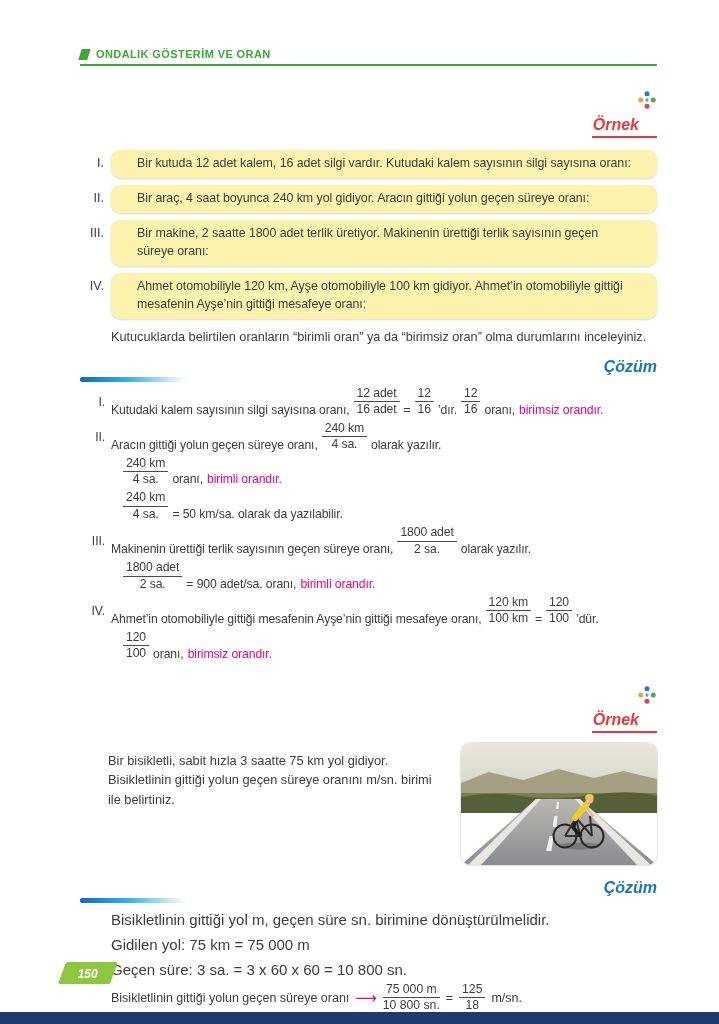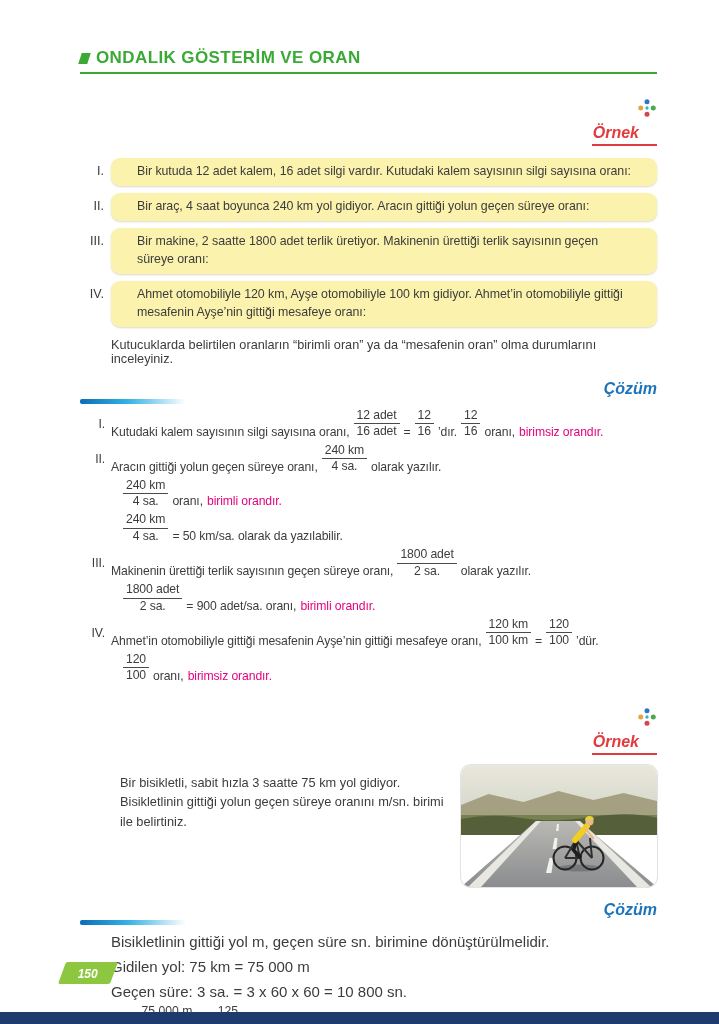--- a/index.html
+++ b/index.html
@@ -7,21 +7,21 @@
   .page {
     position:relative; width:719px; height:1024px; margin:0 auto;
     background:#ffffff; overflow:hidden;
     font-family:"Liberation Sans", sans-serif; color:#3c3c3c;
   }
   .content { position:absolute; left:80px; top:48px; width:577px; }
 
   
   .header { display:flex; align-items:center; gap:7px; padding-bottom:4px; border-bottom:2px solid #3aaa35; }
   .header-notch { width:9px; height:11px; background:#3aaa35; transform:skewX(-18deg); flex:none; }
-  .header-title { color:#3aaa35; font-weight:bold; font-size:17px; letter-spacing:.4px; }
+  .header-title { color:#3aaa35; font-weight:bold; font-size:11px; letter-spacing:.4px; }
 
   
   .ornek-row { margin-top:24px; display:flex; align-items:flex-end; gap:6px;flex-direction:column; }
   .ornek-icon { flex:none; width:20px; height:20px; }
   .ornek-label { color:#e23b3f; font-style:italic; font-weight:bold; font-size:16px;
                  border-bottom:2px solid #e23b3f; padding:0 18px 2px 1px; }
 
   
   .items { margin-top:12px; display:flex; flex-direction:column; gap:7px; }
   .item-row { display:flex; align-items:flex-start; gap:7px; }
@@ -44,21 +44,21 @@
   .sol-numeral { width:25px; text-align:right; flex:none; }
   .sol-body { flex:1; display:flex; align-items:flex-end; flex-wrap:wrap; column-gap:4px; row-gap:1px; }
   .sol.sub { margin-left:43px; }
   .frac { display:inline-block; text-align:center; line-height:1.1; font-size:12.2px; flex:none; }
   .frac .num { display:block; padding:0 3px 1px; border-bottom:1.2px solid #4a4a4a; }
   .frac .den { display:block; padding-top:1px; }
   .magenta { color:#e6007e; }
 
   
   .ex2-row { display:flex; align-items:flex-start; margin-top:10px; }
-  .ex2-text { width:330px; margin-left:40px; margin-top:8px; font-size:12.8px; line-height:1.55; }
+  .ex2-text { width:330px; margin-left:28px; margin-top:8px; font-size:12.8px; line-height:1.55; }
   .photo { width:196px; height:122px; margin-left:auto; border-radius:10px; overflow:hidden;
            box-shadow:0 0 0 1px #e3e3e3; flex:none; }
   .photo svg { display:block; }
 
   
   .s2line { margin:8px 0 0 31px; font-size:15px; }
   .s2final { display:flex; align-items:center; gap:6px; margin:5px 0 0 31px; font-size:12.5px; }
   .s2final .arrow { color:#e6007e; font-size:15px; line-height:1; }
 
   
@@ -104,21 +104,21 @@
       <div class="item-row">
         <span class="item-numeral">III.</span>
         <div class="item-box"><span>Bir makine, 2 saatte 1800 adet terlik üretiyor. Makinenin ürettiği terlik sayısının geçen süreye oranı:</span></div>
       </div>
       <div class="item-row">
         <span class="item-numeral">IV.</span>
         <div class="item-box"><span>Ahmet otomobiliyle 120 km, Ayşe otomobiliyle 100 km gidiyor. Ahmet’in otomobiliyle gittiği mesafenin Ayşe’nin gittiği mesafeye oranı:</span></div>
       </div>
     </div>
 
-    <div class="note">Kutucuklarda belirtilen oranların “birimli oran” ya da “mesafenin oran” olma durumlarını inceleyiniz.</div>
+    <div class="note">Kutucuklarda belirtilen oranların “birimli oran” ya da “birimsiz oran” olma durumlarını inceleyiniz.</div>
 
     <div class="cozum">
       <span class="cozum-label">Çözüm</span>
       <div class="cozum-bar"></div>
     </div>
 
     <div class="sol">
       <span class="sol-numeral">I.</span>
       <div class="sol-body">
         <span>Kutudaki kalem sayısının silgi sayısına oranı,</span>
@@ -282,20 +282,21 @@
     <div class="cozum">
       <span class="cozum-label">Çözüm</span>
       <div class="cozum-bar"></div>
     </div>
 
     <div class="s2line">Bisikletlinin gittiği yol m, geçen süre sn. birimine dönüştürülmelidir.</div>
     <div class="s2line">Gidilen yol: 75 km = 75 000 m</div>
     <div class="s2line">Geçen süre: 3 sa. = 3 x 60 x 60 = 10 800 sn.</div>
 
     <div class="s2final">
+      <span>Bisikletlinin gittiği yolun geçen süreye oranı</span>
       <span class="arrow">⟶</span>
       <span class="frac">
           <span class="num">75 000 m</span>
           <span class="den">10 800 sn.</span>
         </span>
       <span>=</span>
       <span class="frac">
           <span class="num">125</span>
           <span class="den">18</span>
         </span>

